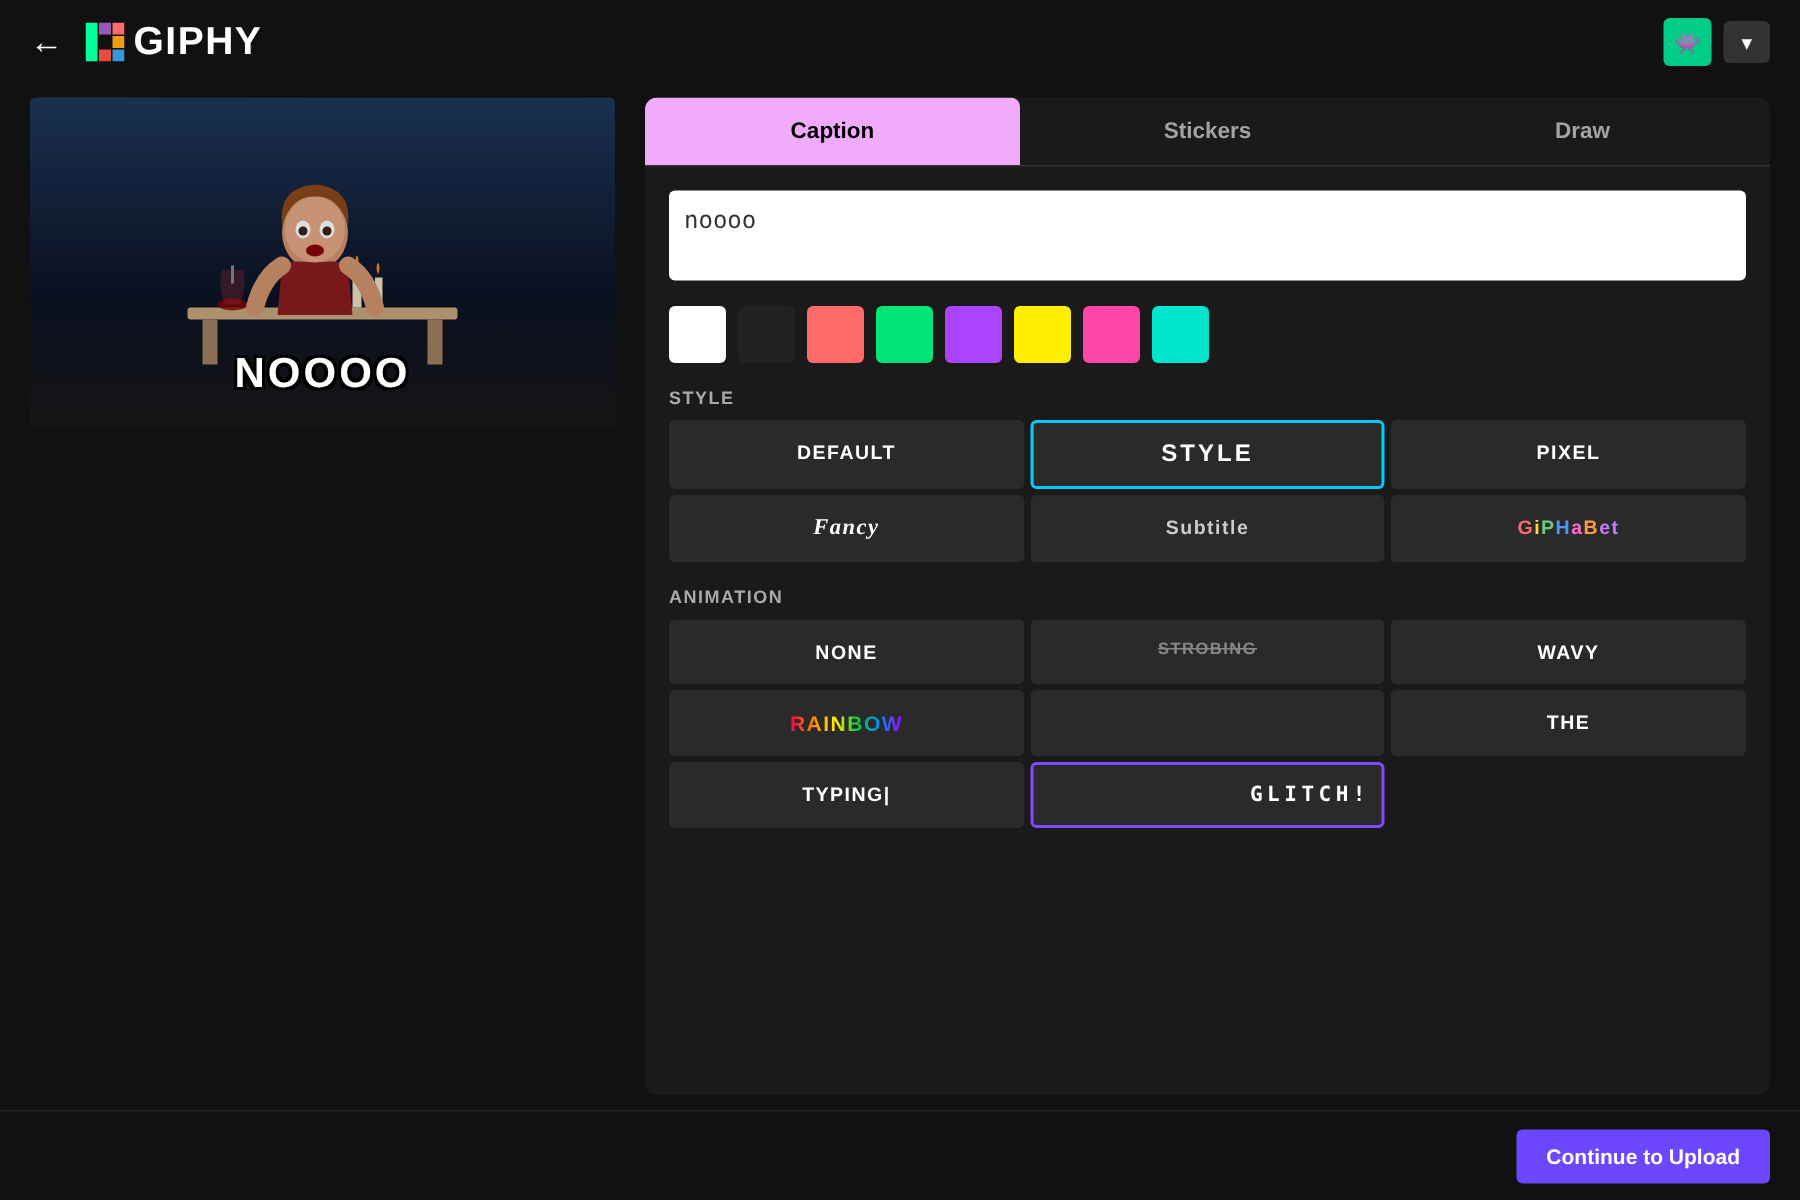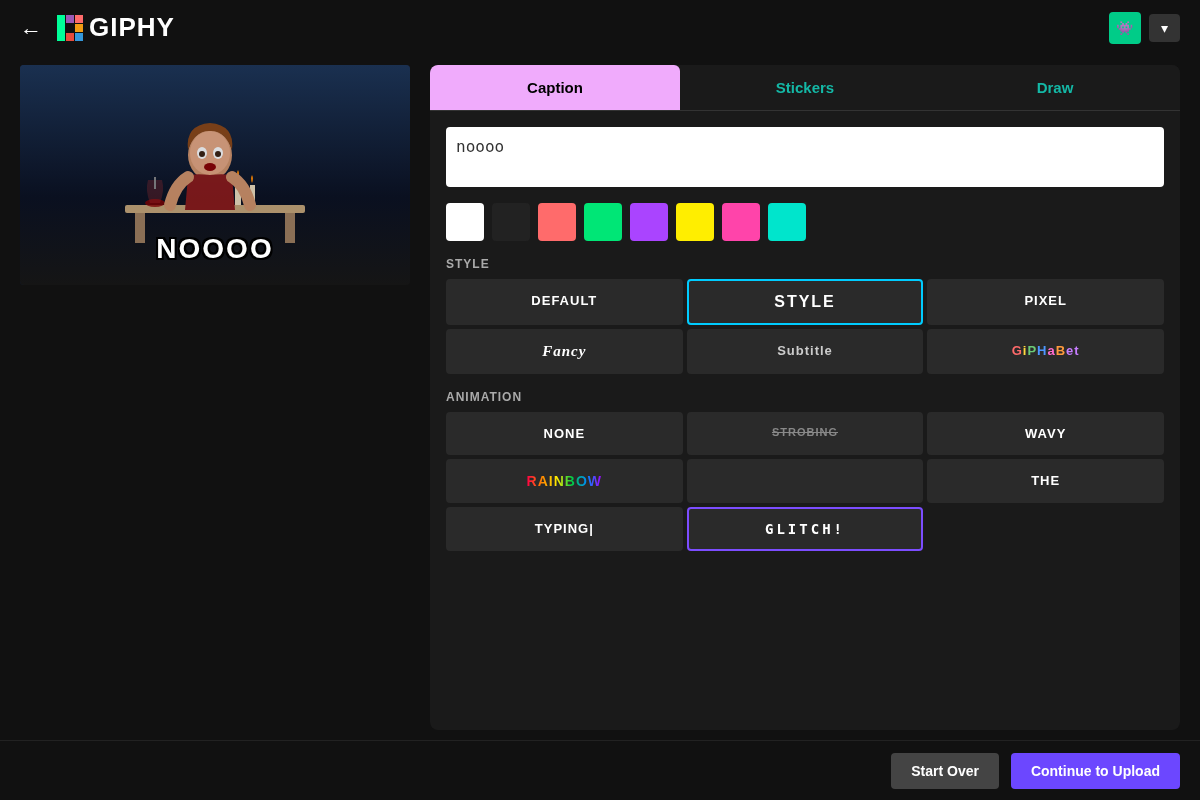--- a/index.html
+++ b/index.html
@@ -131,21 +131,21 @@
       display: flex;
       border-bottom: 1px solid #333;
     }
     .tab {
       flex: 1;
       padding: 14px 0;
       text-align: center;
       cursor: pointer;
       font-size: 15px;
       font-weight: 600;
-      color: #14b8a6;
+      color: #a3a3a3;
       border: none;
       background: #1a1a1a;
     }
     .tab.active {
       background: #f0abfc;
       color: #000;
       border-radius: 6px 6px 0 0;
     }
 
     .panel-content {
@@ -206,20 +206,21 @@
       font-size: 13px;
       font-weight: 700;
       color: #fff;
       letter-spacing: 1px;
     }
     .option-cell.selected {
       border-color: #00ccff;
     }
     .option-cell.selected-purple {
       border-color: #7c4dff;
+      text-align: right;
     }
     .option-cell.meme-style {
       font-family: Impact, Arial Black, sans-serif;
       font-size: 16px;
       font-weight: 900;
       letter-spacing: 2px;
     }
     .option-cell.fancy-style {
       font-family: Georgia, serif;
       font-style: italic;
@@ -410,15 +411,14 @@
         <div class="option-cell">THE</div>
         <div class="option-cell">TYPING|</div>
         <div class="option-cell glitch-style selected-purple" style="border-color:#7c4dff;">GLITCH!</div>
       </div>
 
     </div>
   </div>
 </div>
 
 <div class="bottom-bar">
-  <button class="btn-start-over">Start Over</button>
   <button class="btn-continue">Continue to Upload</button>
 </div>
 
 </body></html>

